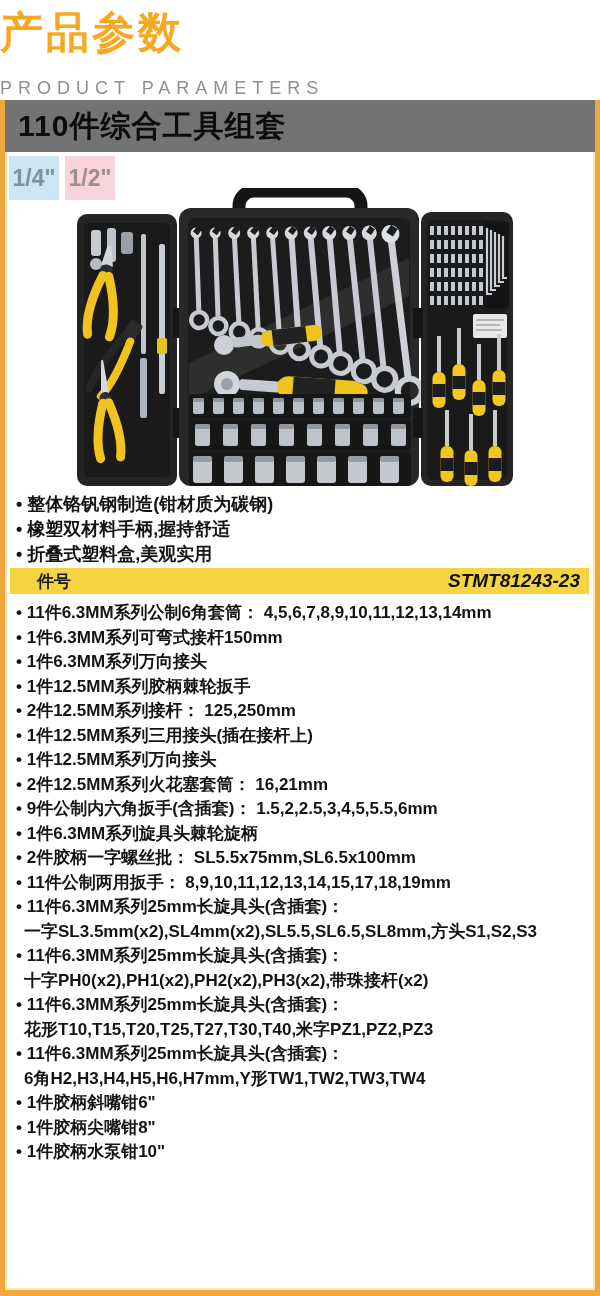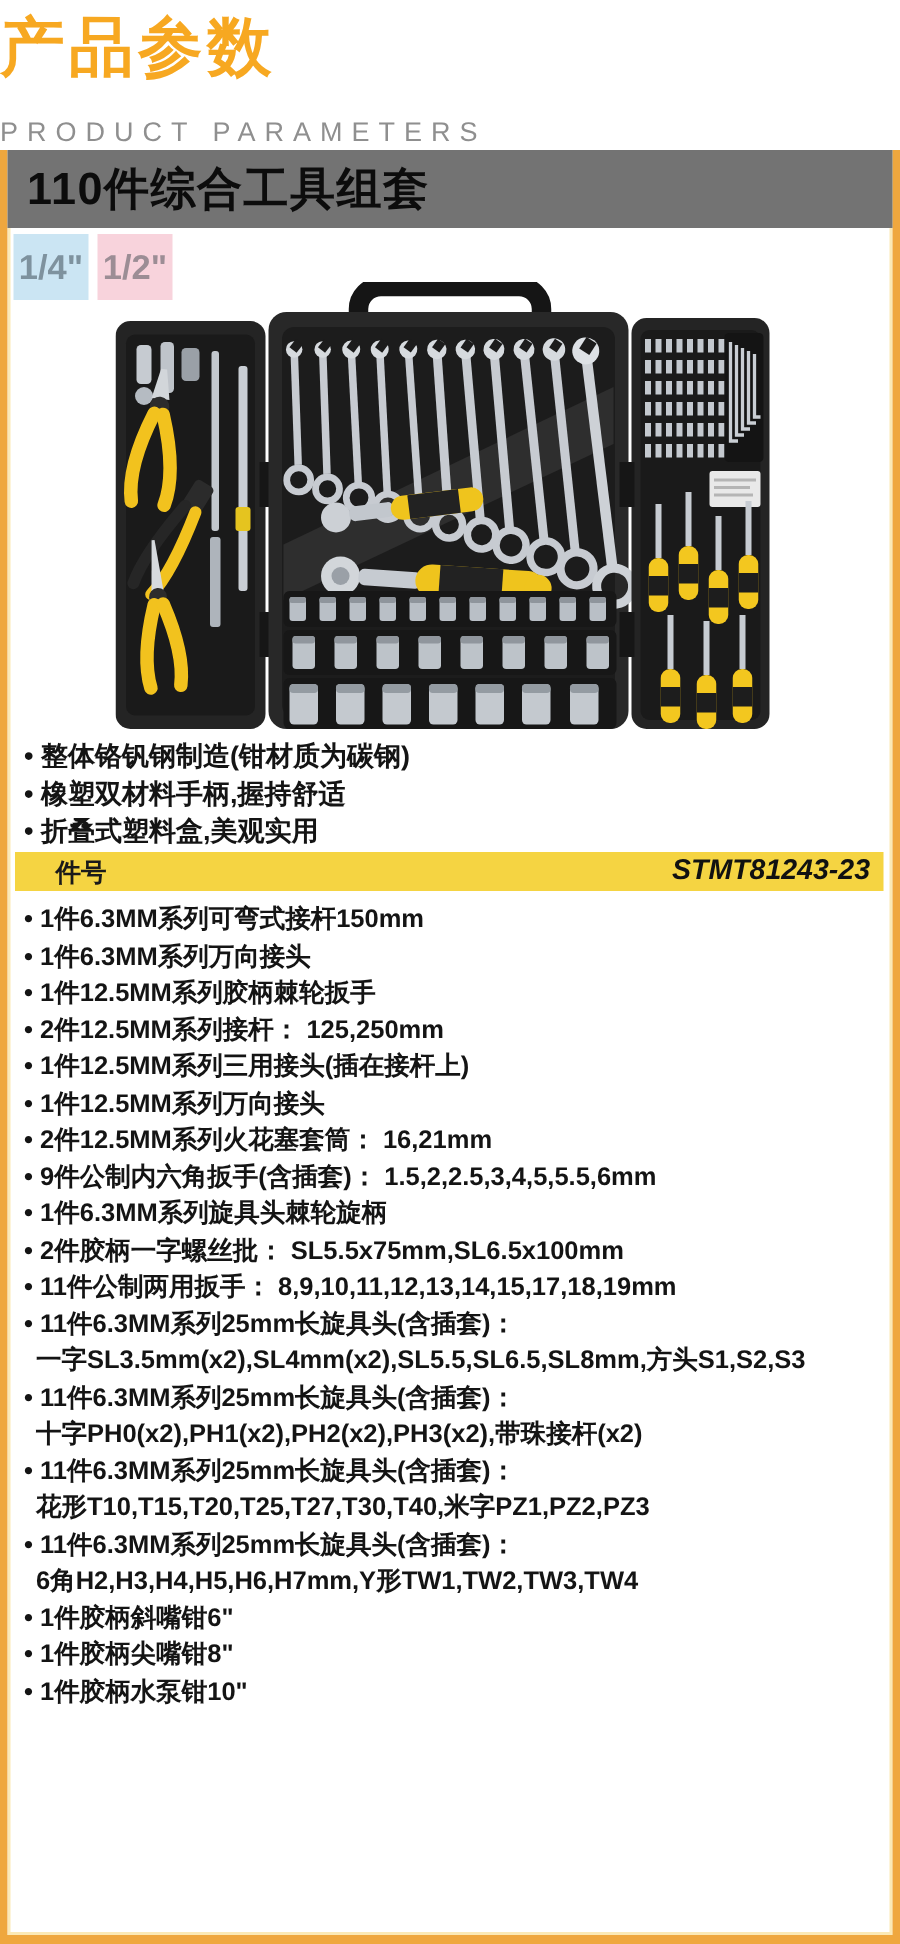--- a/index.html
+++ b/index.html
@@ -319,20 +319,21 @@
     <div class="feature">• 橡塑双材料手柄,握持舒适</div>
     <div class="feature">• 折叠式塑料盒,美观实用</div>
   </div>
 
   <div class="part-bar">
     <span class="part-label">件号</span>
     <span class="part-value">STMT81243-23</span>
   </div>
 
   <div class="list">
+    <div class="item">• 11件6.3MM系列公制6角套筒： 4,5,6,7,8,9,10,11,12,13,14mm</div>
     <div class="item">• 1件6.3MM系列可弯式接杆150mm</div>
     <div class="item">• 1件6.3MM系列万向接头</div>
     <div class="item">• 1件12.5MM系列胶柄棘轮扳手</div>
     <div class="item">• 2件12.5MM系列接杆： 125,250mm</div>
     <div class="item">• 1件12.5MM系列三用接头(插在接杆上)</div>
     <div class="item">• 1件12.5MM系列万向接头</div>
     <div class="item">• 2件12.5MM系列火花塞套筒： 16,21mm</div>
     <div class="item">• 9件公制内六角扳手(含插套)： 1.5,2,2.5,3,4,5,5.5,6mm</div>
     <div class="item">• 1件6.3MM系列旋具头棘轮旋柄</div>
     <div class="item">• 2件胶柄一字螺丝批： SL5.5x75mm,SL6.5x100mm</div>

